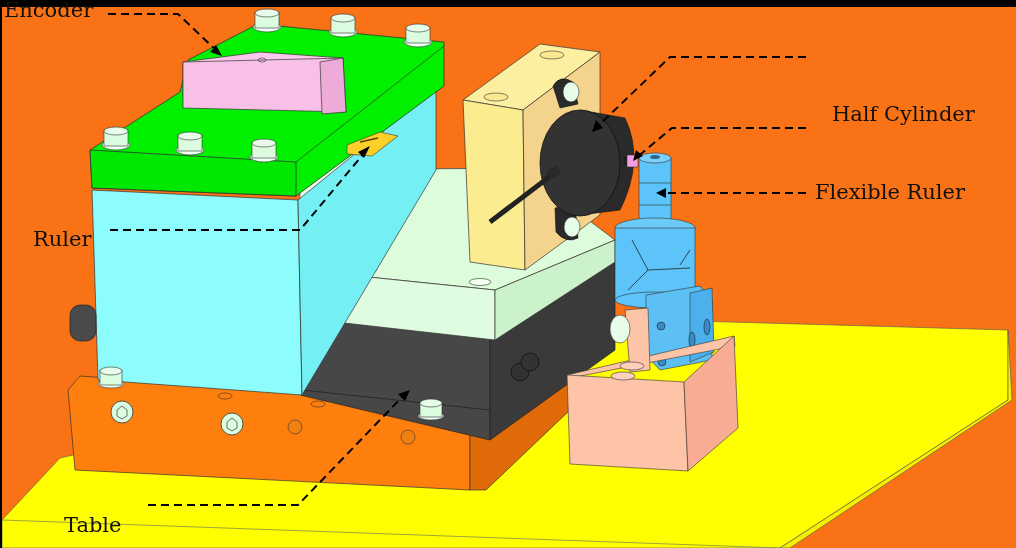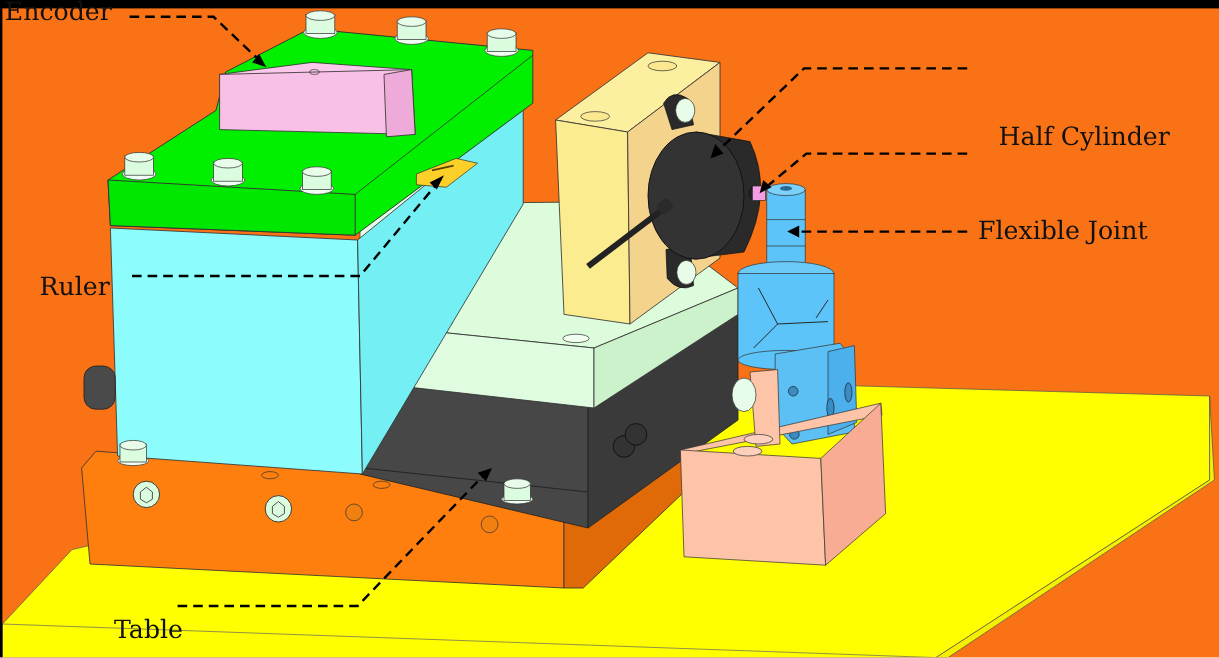--- a/index.html
+++ b/index.html
@@ -188,16 +188,16 @@
       <polygon points="633,161 636,150 643,156"></polygon>
       <polygon points="656,193 666,188 666,198"></polygon>
     </g>
   </svg>
 
   <div class="topbar"></div>
   <div class="leftbar"></div>
 
   <div class="label" style="left:4px; top:0px;">Encoder</div>
   <div class="label" style="left:33px; top:219px;margin-top:10px;">Ruler</div>
-  <div class="label" style="left:95px; top:515px;">Table</div>
+  <div class="label" style="left:64px; top:515px;">Table</div>
   <div class="label" style="left:815px; top:104px;margin-left:17px;">Half Cylinder</div>
-  <div class="label" style="left:815px; top:182px;">Flexible Joint</div>
+  <div class="label" style="left:815px; top:182px;">Flexible Ruler</div>
 </div>
 
 </body></html>

